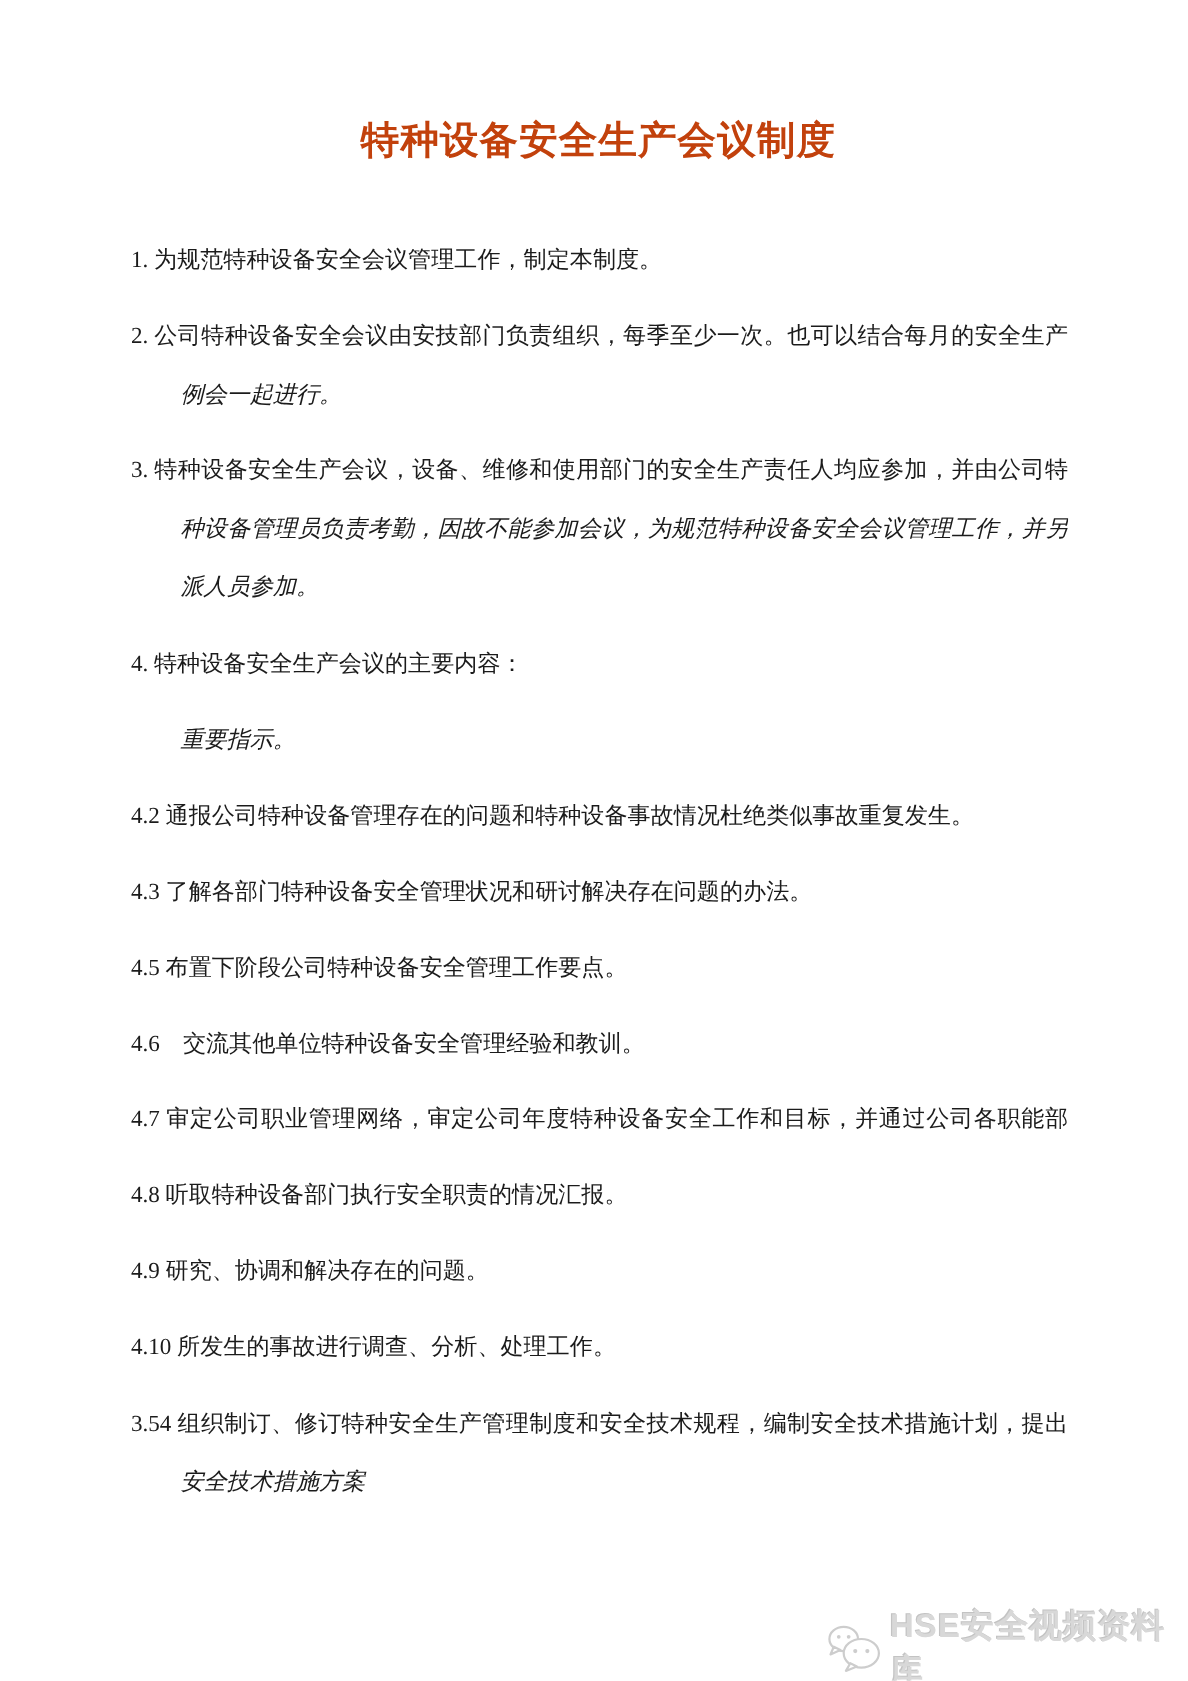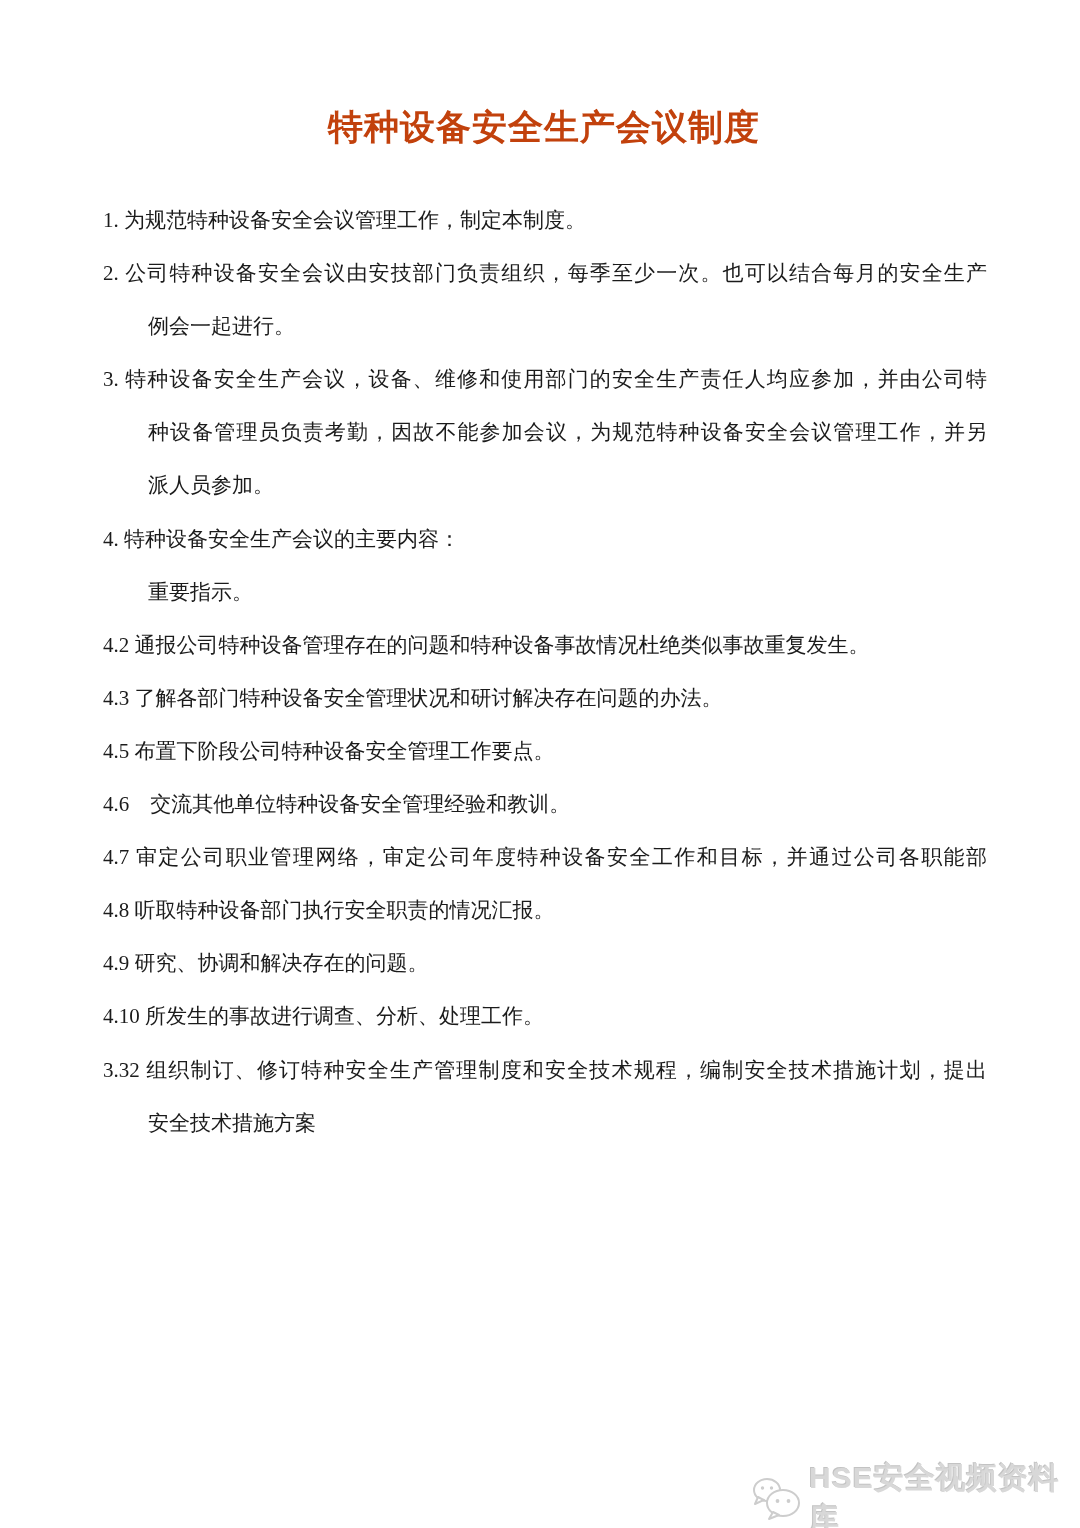--- a/index.html
+++ b/index.html
@@ -25,27 +25,27 @@
     color: #c2410c;
     letter-spacing: 1px;
   }
   .doc-body {
     position: absolute;
     top: 194px;
     left: 103px;
     width: 884px;
     font-size: 21px;
   }
-  .paragraph { margin: 0; }
+  .paragraph { margin: 16px; }
   .line {
     height: 53.1px;
     line-height: 53.1px;
     overflow: hidden;
   }
-  .line.indent { padding-left: 45px; }
+  .line.indent { padding-left: 45px; font-style: italic; }
   .line.fill {
     text-align: justify;
     text-align-last: justify;
   }
   .watermark {
     position: absolute;
     top: 1458px;
     left: 752px;
     display: flex;
     align-items: center;
@@ -104,21 +104,21 @@
       <div class="paragraph">
         <div class="line">4.8 听取特种设备部门执行安全职责的情况汇报。</div>
       </div>
       <div class="paragraph">
         <div class="line">4.9 研究、协调和解决存在的问题。</div>
       </div>
       <div class="paragraph">
         <div class="line">4.10 所发生的事故进行调查、分析、处理工作。</div>
       </div>
       <div class="paragraph">
-        <div class="line fill">3.32 组织制订、修订特种安全生产管理制度和安全技术规程，编制安全技术措施计划，提出</div>
+        <div class="line fill">3.54 组织制订、修订特种安全生产管理制度和安全技术规程，编制安全技术措施计划，提出</div>
         <div class="line indent">安全技术措施方案</div>
       </div>
     </div>
 
   <div class="watermark">
     <span>
       <svg width="50" height="44" viewBox="0 0 50 44" xmlns="http://www.w3.org/2000/svg">
 
         <ellipse cx="15" cy="13" rx="13" ry="11" fill="#ffffff" stroke="#cdcdcd" stroke-width="2"></ellipse>
         <path d="M6 20 L3 27 L12 23 Z" fill="#ffffff" stroke="#cdcdcd" stroke-width="2" stroke-linejoin="round"></path>

